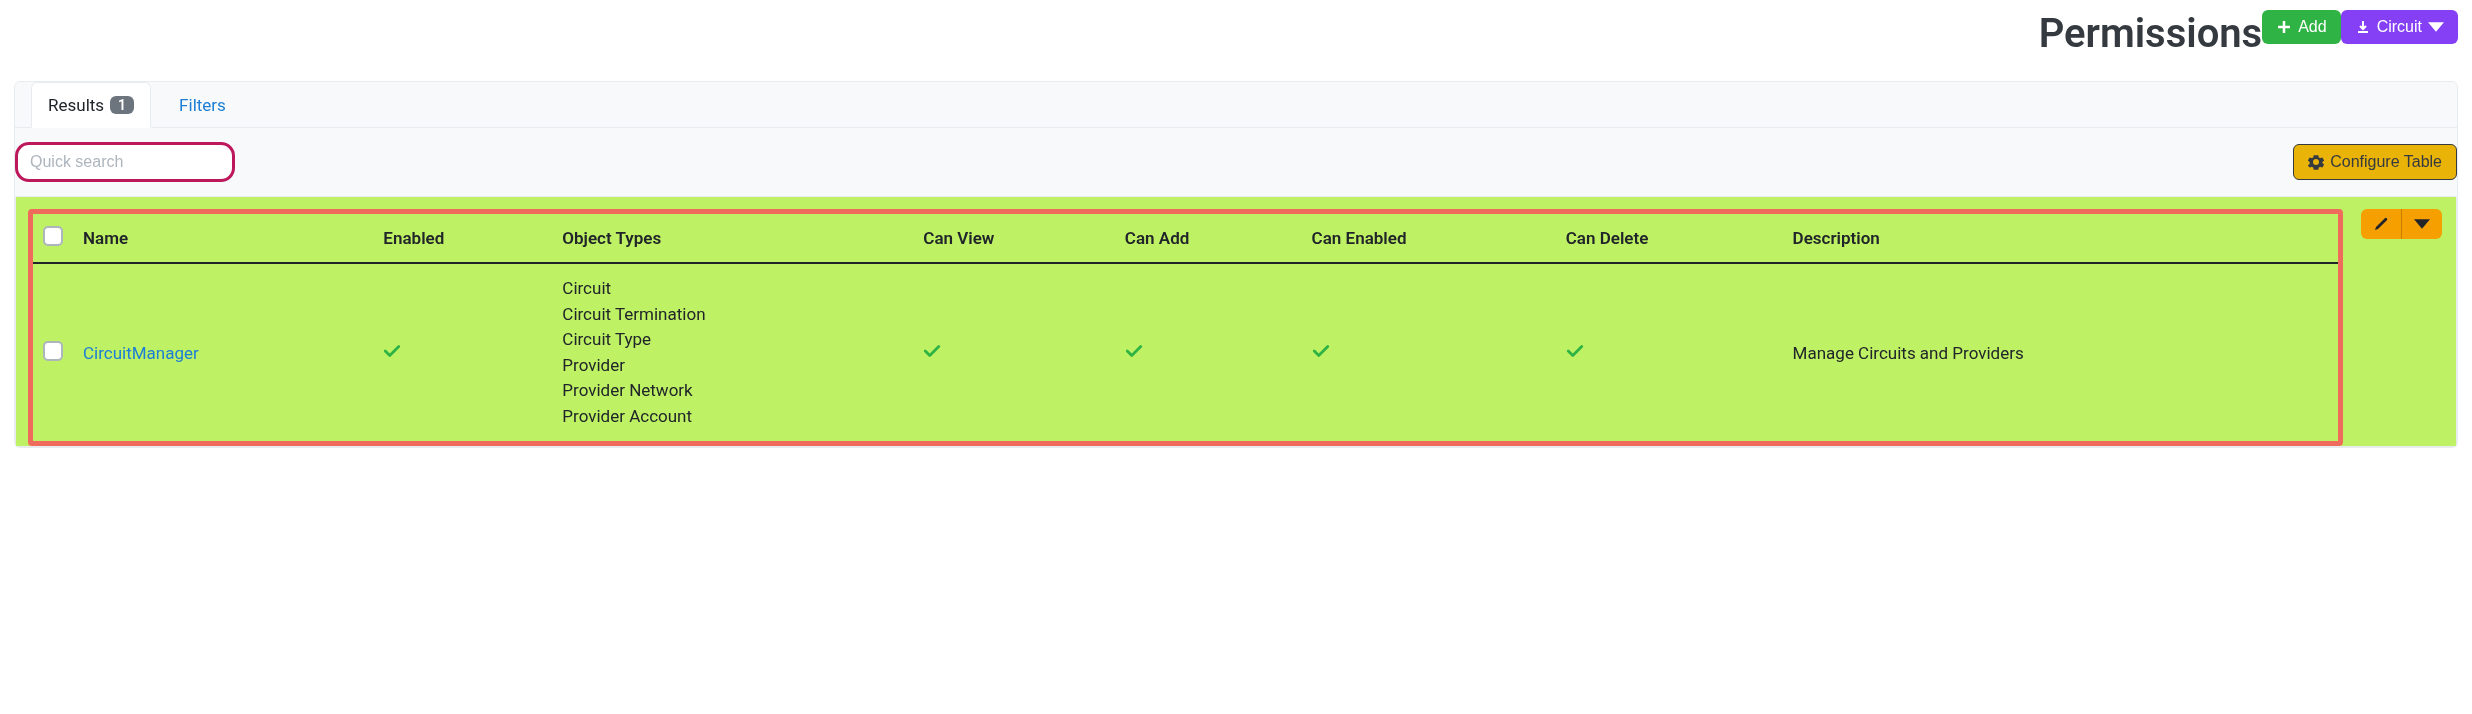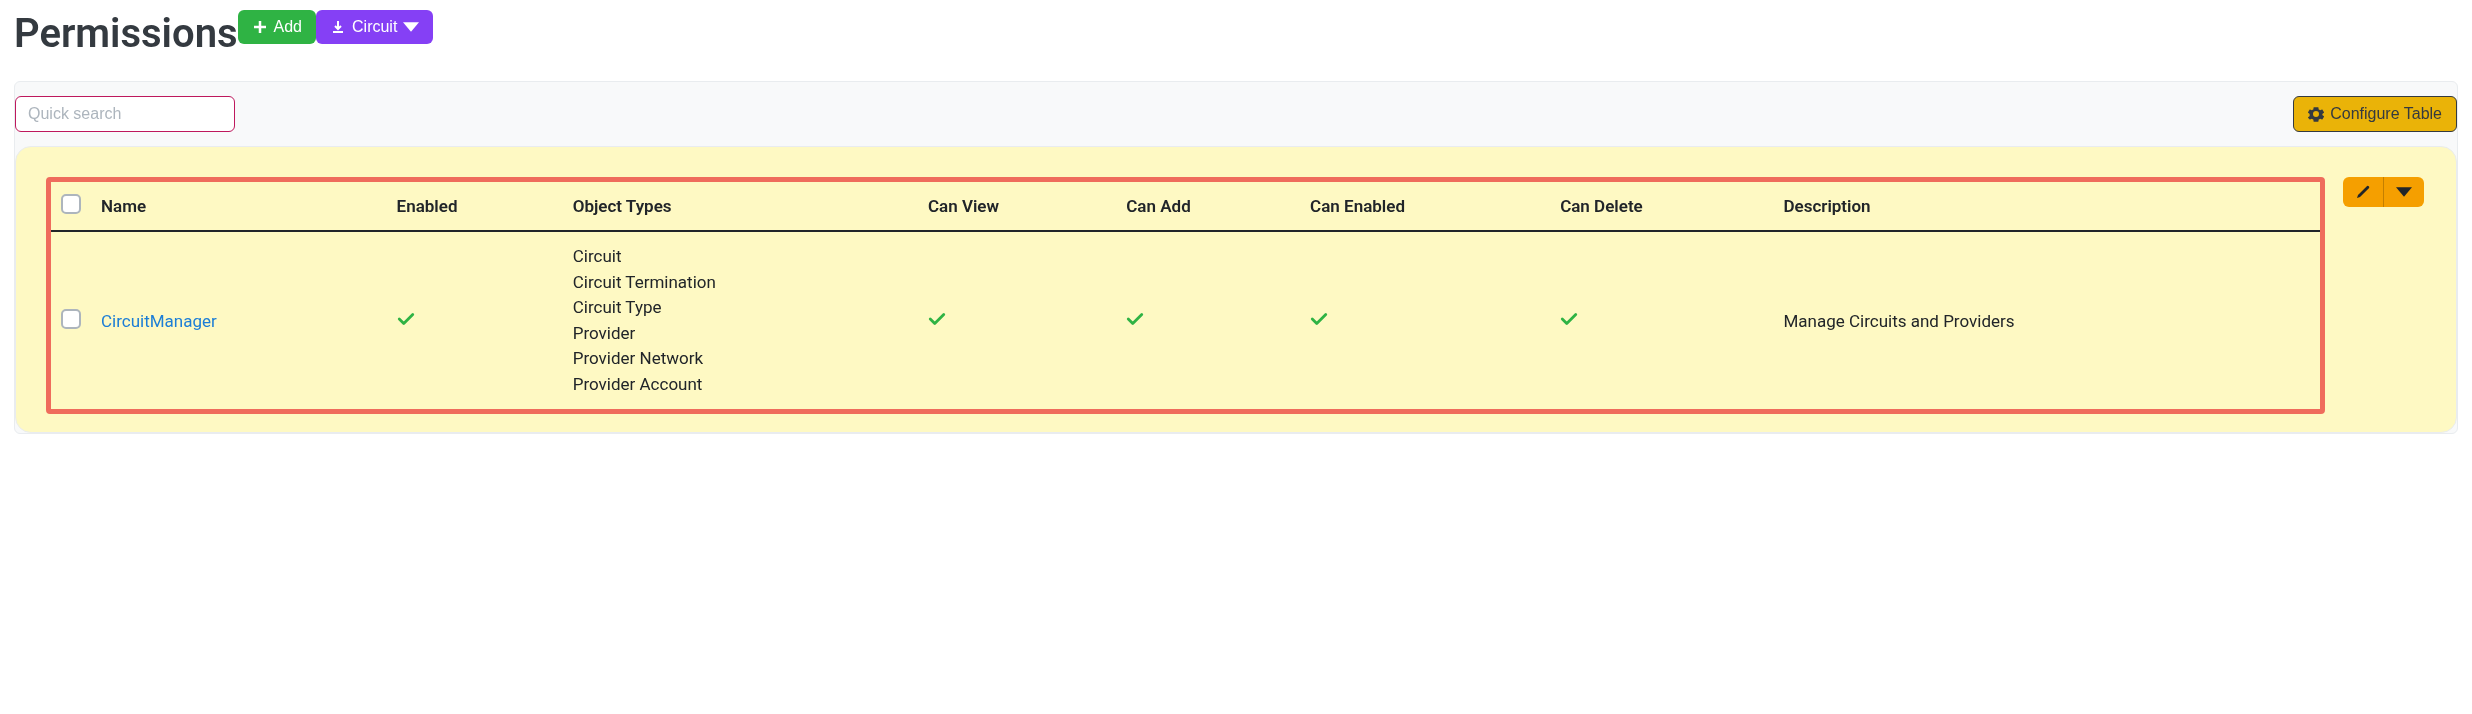--- a/index.html
+++ b/index.html
@@ -5,21 +5,21 @@
   * { box-sizing: border-box; margin: 0; padding: 0; }
   body {
     font-family: -apple-system, BlinkMacSystemFont, "Segoe UI", Roboto, "Helvetica Neue", Arial, sans-serif;
     background: #fff;
     color: #212529;
     padding: 10px 14px;
     font-size: 16px;
   }
   .header-row {
     display: flex;
-    justify-content: flex-start;
+    justify-content: flex-end;
     align-items: flex-start;
     margin-bottom: 24px;
   }
   .page-title {
     font-size: 40px;
     font-weight: 600;
     color: #343a40;
   }
   .header-actions {
     display: flex;
@@ -90,32 +90,32 @@
   }
   .toolbar-row {
     display: flex;
     justify-content: space-between;
     align-items: center;
     padding: 14px 0 14px 0;
   }
   .search-input {
     padding: 8px 12px;
     font-size: 16px;
-    border: 1px solid #be185d;
-    border-radius: 6px;
+    border: 3px solid #be185d;
+    border-radius: 14px;
     width: 220px;
     background: #fff;
     color: #3b82f6;
   }
   .search-input::placeholder { color: #adb5bd; }
   .table-wrap {
-    background: #fef9c3;
+    background: #bef264;
     border: 1px solid #e9ecef;
-    border-radius: 16px;
-    padding: 18px;
+    border-radius: 2px;
+    padding: 0;
   }
   .highlight-box {
     border: 5px solid #ef6c5c;
     border-radius: 4px;
     margin: 12px 12px 0 12px;
     padding: 0;
   }
   table {
     width: 100%;
     border-collapse: collapse;
@@ -189,20 +189,29 @@
       <span class="icon">
         <svg viewBox="0 0 10 6" fill="white">
             <path d="M0 0l5 6 5-6z"></path>
           </svg>
       </span>
     </button>
   </div>
 </div>
 
 <div class="tabs-area">
+  <div class="tab-strip">
+    <div class="tab active">
+      <span>Results</span>
+      <span class="badge">1</span>
+    </div>
+    <div class="tab inactive">
+      <span>Filters</span>
+    </div>
+  </div>
 
   <div class="toolbar-row">
     <input type="text" class="search-input" placeholder="Quick search" style="">
     <button class="btn btn-outline">
       <span class="icon">
         <svg viewBox="0 0 16 16" fill="#343a40">
             <path d="M8 5a3 3 0 100 6 3 3 0 000-6zm6.4 3c0 .3 0 .6-.1.9l1.6 1.3c.1.1.2.3.1.5l-1.5 2.6c-.1.2-.3.2-.5.2l-1.9-.8c-.4.3-.9.6-1.4.8l-.3 2c0 .2-.2.3-.4.3H6c-.2 0-.4-.1-.4-.3l-.3-2c-.5-.2-1-.5-1.4-.8l-1.9.8c-.2.1-.4 0-.5-.2L0 11.7c-.1-.2 0-.4.1-.5l1.6-1.3c0-.3-.1-.6-.1-.9s0-.6.1-.9L.1 6.8C0 6.7-.1 6.5 0 6.3l1.5-2.6c.1-.2.3-.2.5-.2l1.9.8c.4-.3.9-.6 1.4-.8l.3-2c0-.2.2-.3.4-.3h4c.2 0 .4.1.4.3l.3 2c.5.2 1 .5 1.4.8l1.9-.8c.2-.1.4 0 .5.2l1.5 2.6c.1.2 0 .4-.1.5l-1.6 1.3c.1.3.1.6.1.9z"></path>
           </svg>
       </span>
       <span>Configure Table</span>

